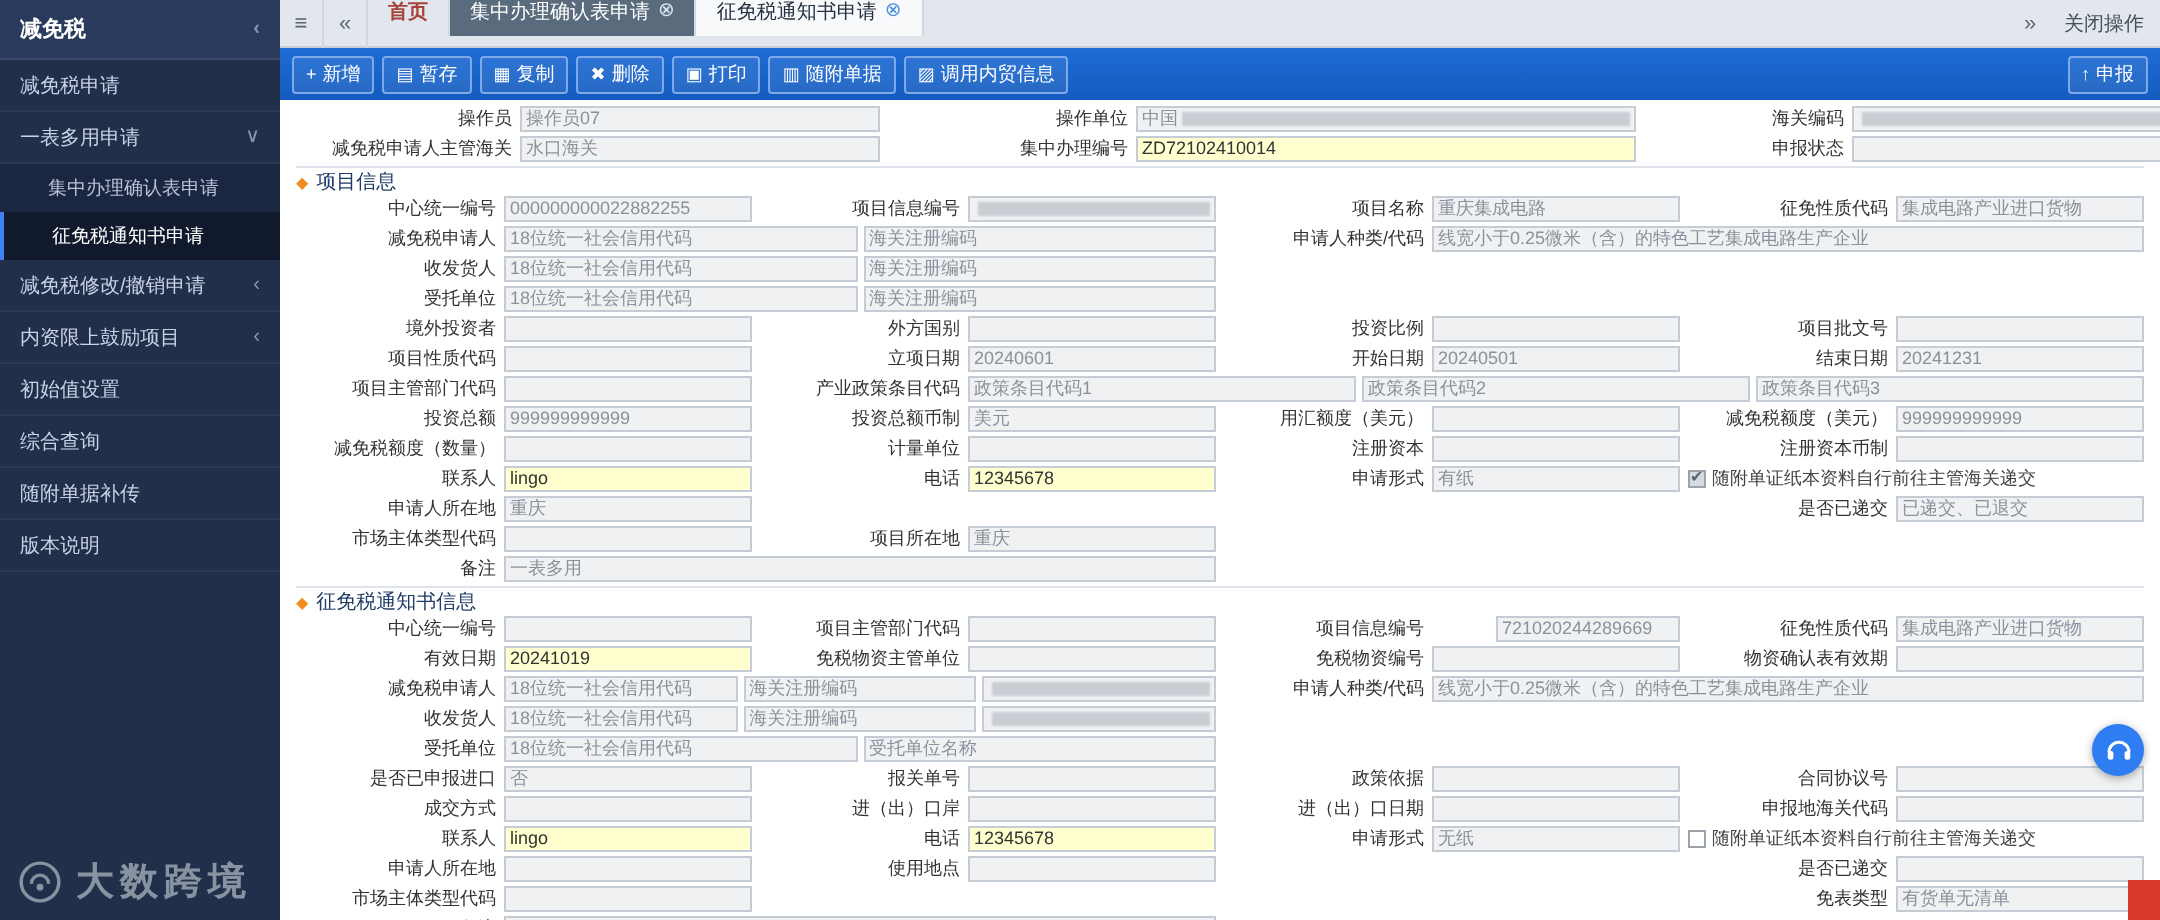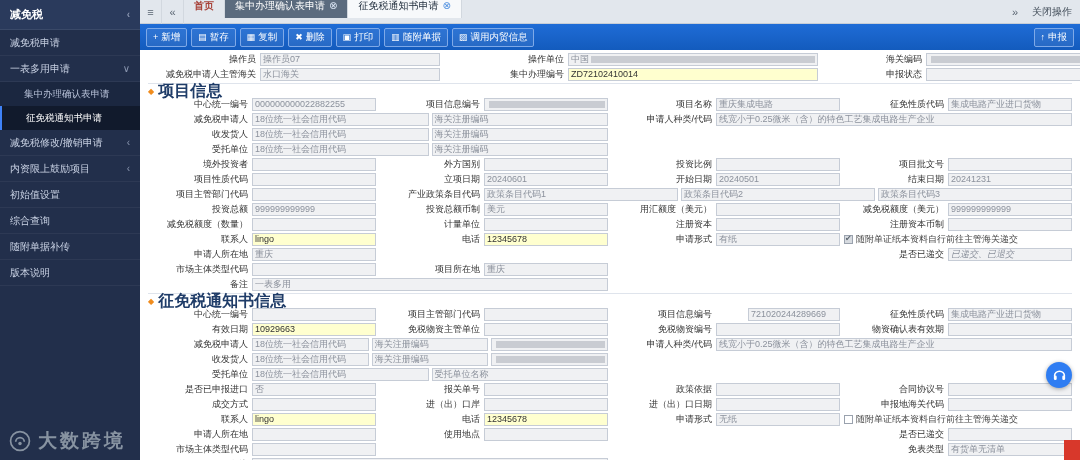--- a/index.html
+++ b/index.html
@@ -42,21 +42,21 @@
 .f-inp.gray{background:#f0f1f3;color:#8b919c}
 .f-inp.yellow{background:#ffffcf;color:#333}
 .f-inp.redact{background:#f0f1f3;display:flex;align-items:center;color:#8b919c}
 .f-inp.redact::after{content:"";flex:1;height:7px;background:#c9ccd2;margin-left:2px;filter:blur(.5px)}
 .cbox{width:9px;height:9px;border:1px solid #9aa2ae;background:#fff;display:inline-block;flex-shrink:0;position:relative;cursor:pointer}
 .cbox.on{background:#d7dbe0}
 .cbox.on::after{content:"✔";position:absolute;left:0;top:-2px;font-size:8px;color:#5c6670}
 .cbox-t{font-size:9px;color:#444;white-space:nowrap;overflow:hidden}
 .sec-head{display:flex;align-items:center;gap:4px;height:15px;margin-top:2px;border-top:1px solid #dfe4ec}
 .sec-diamond{color:#f08c1e;font-size:8px}
-.sec-title{color:#1f3c68;font-weight:bold;font-size:16px}
+.sec-title{color:#1f3c68;font-weight:normal;font-size:10px}
 .gt-group{display:contents}
 
 .watermark{position:absolute;left:8px;bottom:6px;display:flex;align-items:center;gap:6px;color:#939eab;pointer-events:none;z-index:40;opacity:.9}
 .wm-text{font-size:19px;font-weight:bold;letter-spacing:3px}
 .float-chat{position:absolute;right:8px;top:362px;width:26px;height:26px;border-radius:50%;background:#2f7df2;display:flex;align-items:center;justify-content:center;box-shadow:0 1px 4px rgba(0,0,0,.35);cursor:pointer;z-index:41}
 .corner-red{position:absolute;right:0;bottom:0;width:16px;height:20px;background:#d8382b;z-index:41;cursor:pointer}
 </style>
 </head>
 <body>
 
@@ -312,21 +312,21 @@
             <div class="f-val" style="grid-column: span 2;">
               <span class="cbox on"></span>
               <span class="cbox-t">随附单证纸本资料自行前往主管海关递交</span>
             </div>
             <div class="f-lbl">申请人所在地</div>
             <div class="f-val" style="grid-column: span 1;">
               <div class="f-inp gray">重庆</div>
             </div>
             <div class="f-blank" style="grid-column: span 4;"></div>
             <div class="f-lbl">是否已递交</div>
-            <div class="f-val" style="grid-column: span 1; font-style: italic;">
+            <div class="f-val" style="grid-column: span 1;">
               <div class="f-inp gray">已递交、已退交</div>
             </div>
             <div class="f-lbl">市场主体类型代码</div>
             <div class="f-val" style="grid-column: span 1;">
               <div class="f-inp gray"></div>
             </div>
             <div class="f-lbl">项目所在地</div>
             <div class="f-val" style="grid-column: span 1;">
               <div class="f-inp gray">重庆</div>
             </div>
@@ -353,21 +353,21 @@
             <div class="f-lbl">项目信息编号</div>
             <div class="f-val" style="grid-column: span 1; padding-left: 32px;">
               <div class="f-inp gray">721020244289669</div>
             </div>
             <div class="f-lbl">征免性质代码</div>
             <div class="f-val" style="grid-column: span 1;">
               <div class="f-inp gray">集成电路产业进口货物</div>
             </div>
             <div class="f-lbl">有效日期</div>
             <div class="f-val" style="grid-column: span 1;">
-              <div class="f-inp yellow">10929663</div>
+              <div class="f-inp yellow">20241019</div>
             </div>
             <div class="f-lbl">免税物资主管单位</div>
             <div class="f-val" style="grid-column: span 1;">
               <div class="f-inp gray"></div>
             </div>
             <div class="f-lbl">免税物资编号</div>
             <div class="f-val" style="grid-column: span 1;">
               <div class="f-inp gray"></div>
             </div>
             <div class="f-lbl">物资确认表有效期</div>

